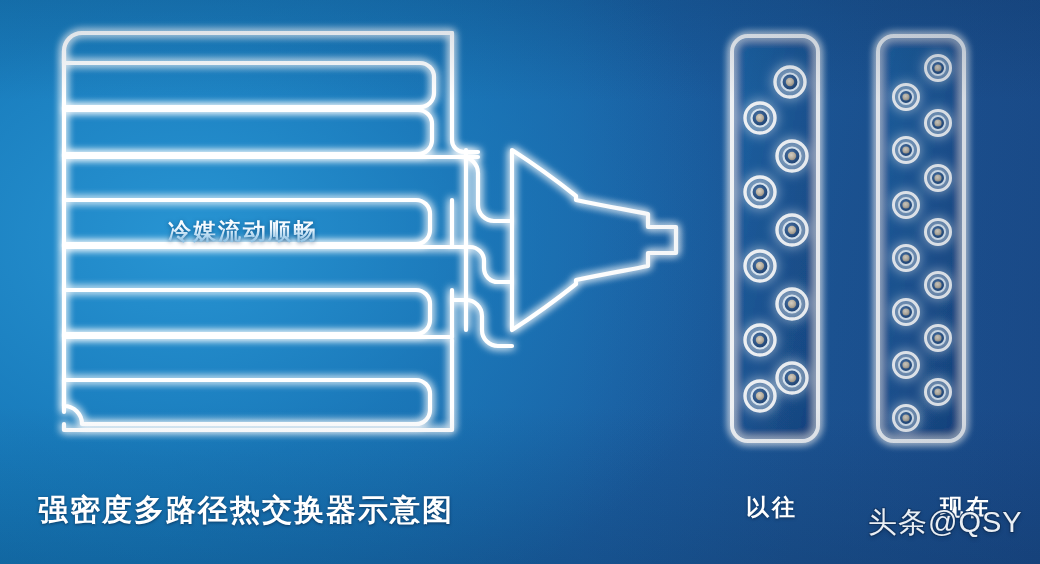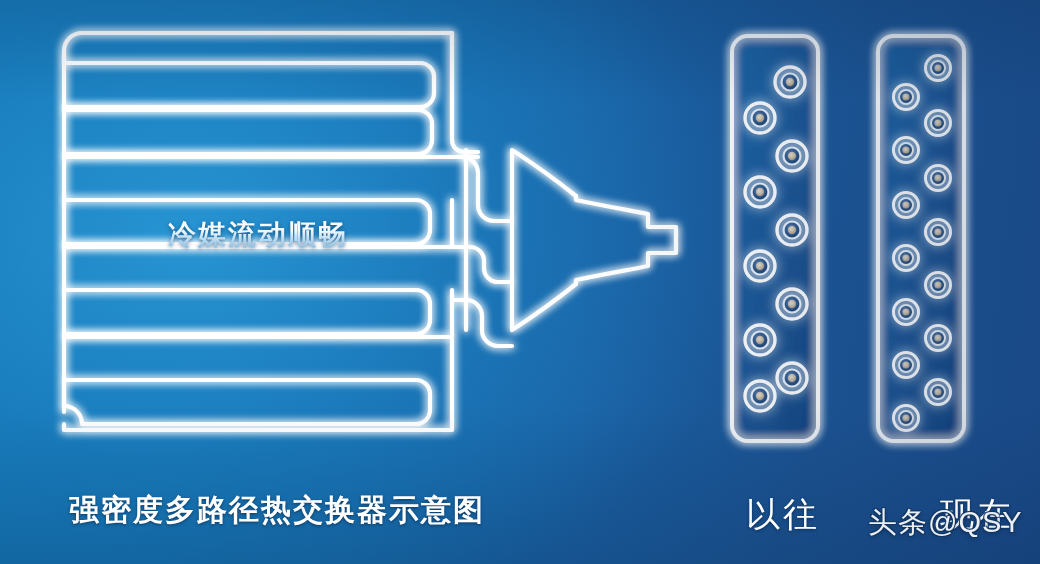--- a/index.html
+++ b/index.html
@@ -30,47 +30,47 @@
   svg.layer {
     position: absolute;
     left: 0; top: 0;
     width: 1040px;
     height: 564px;
     overflow: visible;
   }
 
   .caption-main {
     position: absolute;
-    left: 69px;
+    left: 38px;
     top: 490px;
     font-size: 30px;
     font-weight: bold;
     color: #ffffff;
     letter-spacing: 2px;
     text-shadow: 0 1px 3px rgba(4,30,62,0.65);
     white-space: nowrap;
   }
   .panel-label {
     position: absolute;
     top: 492px;
-    font-size: 34px;
-    font-weight: normal;
+    font-size: 23px;
+    font-weight: bold;
     color: #ffffff;
     letter-spacing: 3px;
     text-shadow: 0 1px 3px rgba(4,30,62,0.65);
     white-space: nowrap;
   }
   #label-past  { left: 746px; }
   #label-now   { left: 940px; }
 
   .flow-text {
     position: absolute;
     left: 168px;
     top: 216px;
-    font-size: 28px;
+    font-size: 23px;
     font-weight: bold;
     letter-spacing: 2px;
     white-space: nowrap;
     background: linear-gradient(180deg, #ffffff 0%, #f2f9ff 38%, #bcdcf2 60%, #8fc2e4 82%, #cfe7f6 100%);
     -webkit-background-clip: text;
     background-clip: text;
     color: transparent;
     -webkit-text-fill-color: transparent;
     filter: drop-shadow(0 1px 2px rgba(6,42,84,0.55));
   }

